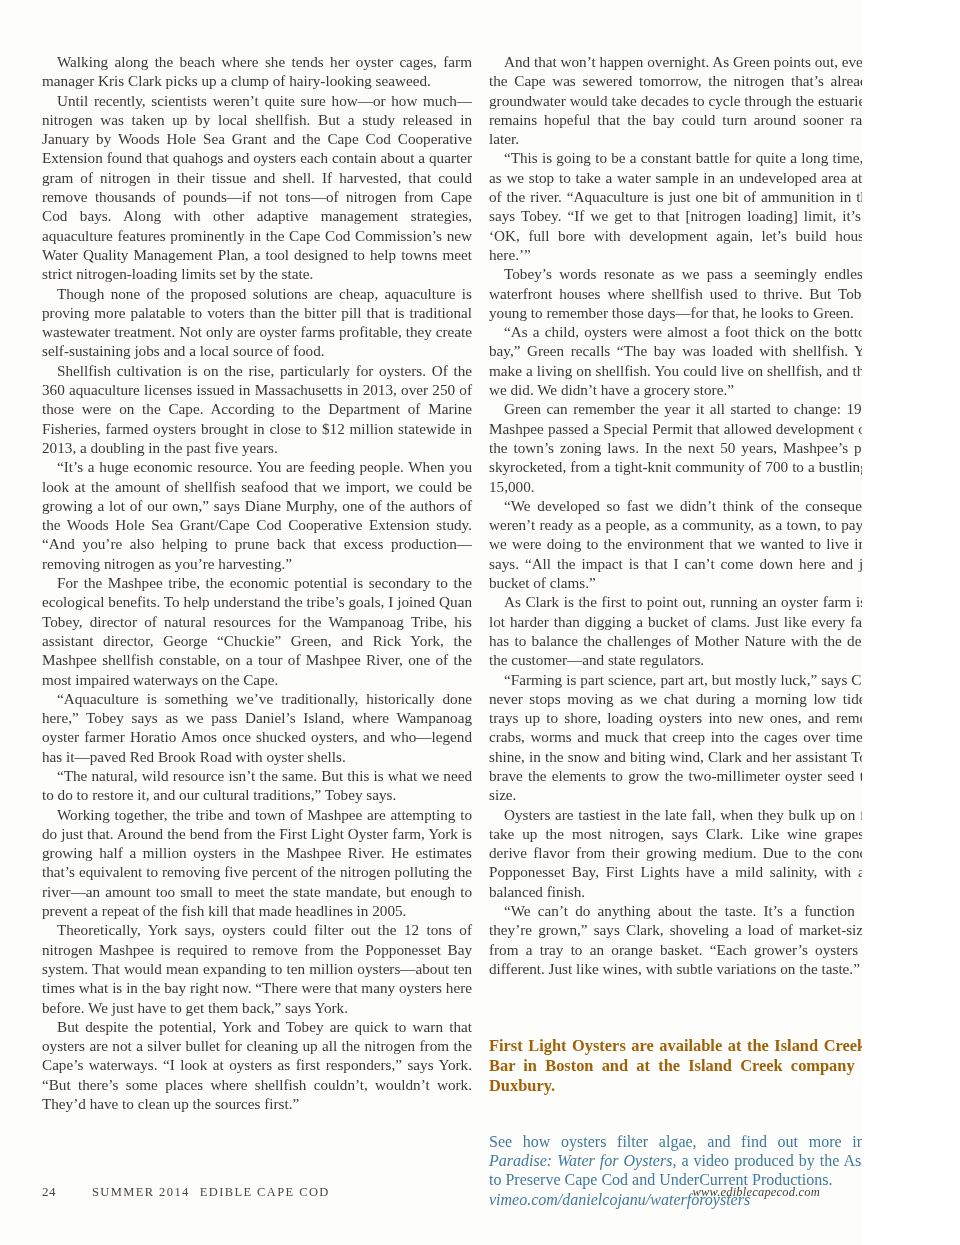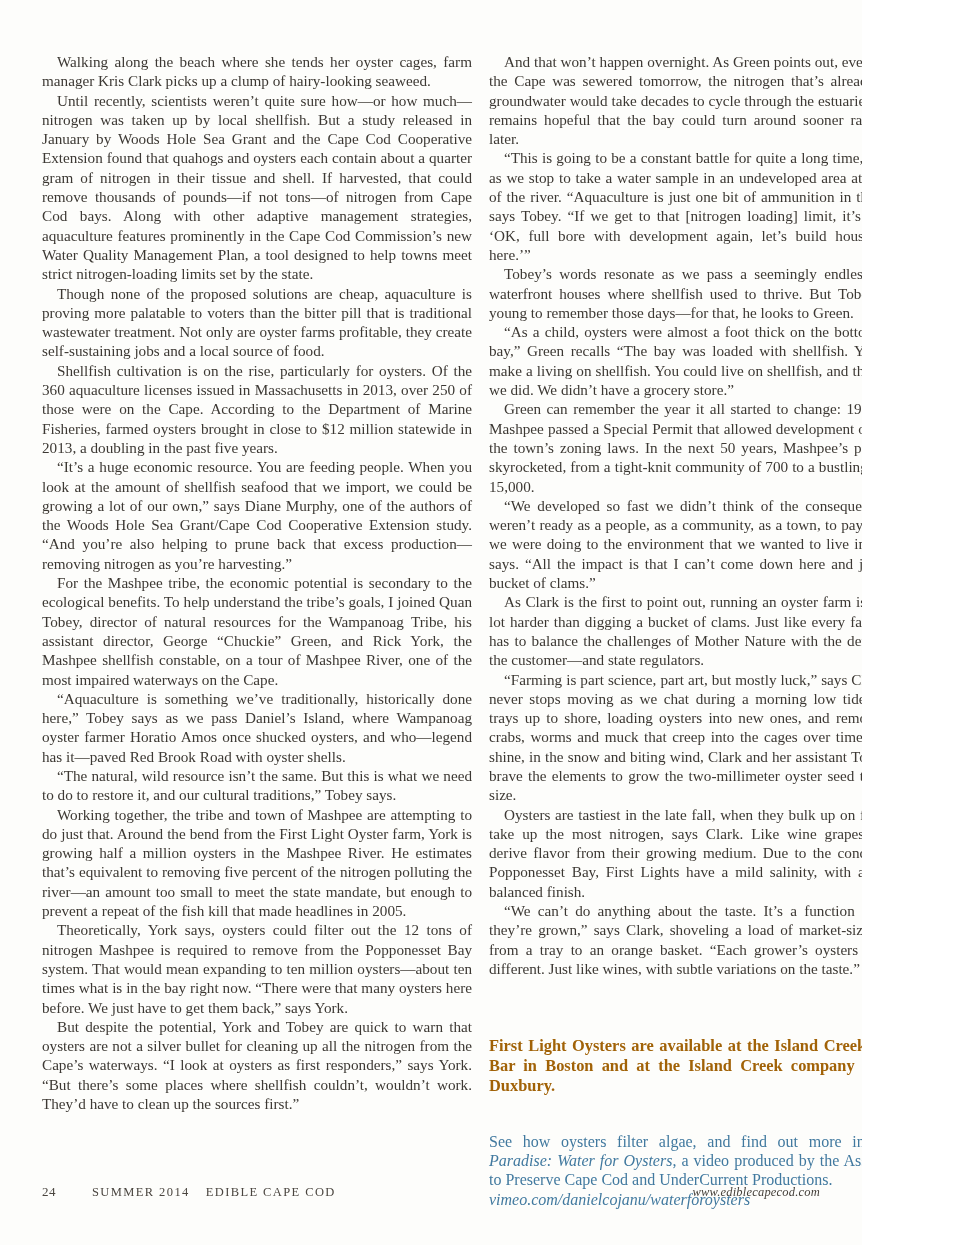--- a/index.html
+++ b/index.html
@@ -68,21 +68,21 @@
     align-items: flex-end;
     color: #4a453f;
   }
   .footer-left {
     display: flex;
     align-items: baseline;
     font-size: 12.5px;
     letter-spacing: 1.4px;
   }
   .footer-page-number { margin-right: 36px; font-size: 13px; letter-spacing: 0.5px; }
-  .footer-issue { margin-right: 16px; }
+  .footer-issue { margin-right: 10px; }
   .footer-site {
     font-style: italic;
     font-size: 12.5px;
     letter-spacing: 0.2px;
     color: #45403a;
   }
 </style>
 </head>
 <body>
 

